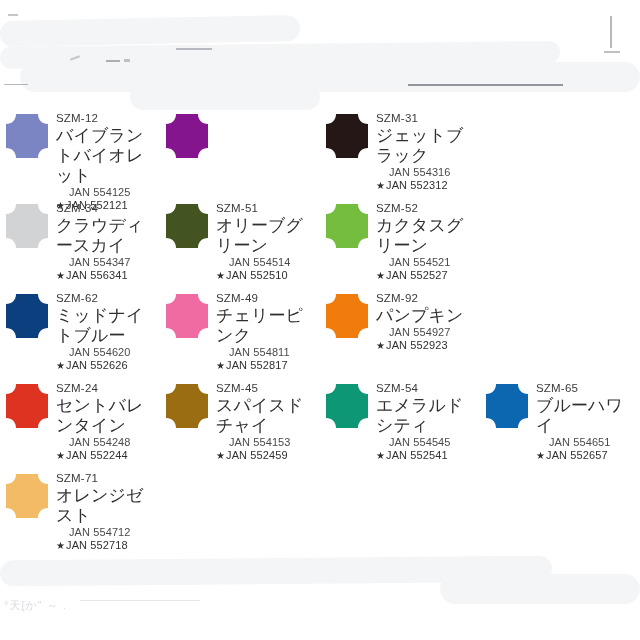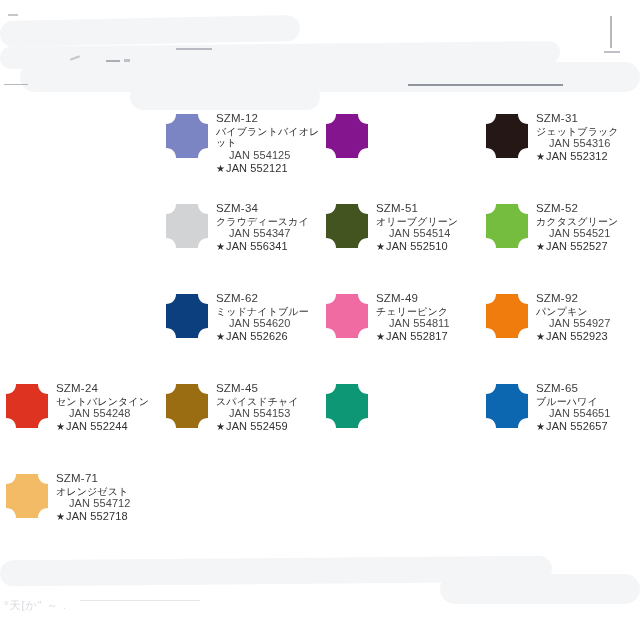--- a/index.html
+++ b/index.html
@@ -45,21 +45,20 @@
   
   #grid {
     position: absolute;
     left: 0;
     top: 104px;
     width: 640px;
   }
   .row {
     display: flex;
     height: 90px;
-    justify-content: flex-end;
   }
   .cell {
     width: 160px;
     display: flex;
     align-items: flex-start;
     padding-top: 8px;
     box-sizing: border-box;
   }
   .cell.empty { visibility: hidden; }
 
@@ -83,21 +82,21 @@
     padding-left: 2px;
     line-height: 1.18;
   }
   .code {
     font-size: 11.5px;
     color: #3a3a3a;
     letter-spacing: 0.2px;
     white-space: nowrap;
   }
   .name {
-    font-size: 10px;
+    font-size: 17px;
     color: #2f2f2f;
     letter-spacing: 0.1px;
     word-break: break-all;
     max-width: 104px;
   }
   .jan {
     font-size: 11px;
     color: #4a4a4a;
     padding-left: 13px;
     white-space: nowrap;
@@ -278,20 +277,26 @@
             <div class="jan">JAN 554153</div>
             <div class="jan-star"><span class="star">★</span><span>JAN 552459</span></div>
           </div>
         </div>
         <div class="cell">
           <div class="swatch-wrap">
             <svg class="swatch" viewBox="0 0 42 44">
               <path d="M10,0 H32 C32,6 36,10 42,10 V34 C36,34 32,38 32,44 H10 C10,38 6,34 0,34 V10 C6,10 10,6 10,0 Z" fill="#0e9775"></path>
             </svg>
           </div>
+          <div class="info">
+            <div class="code">SZM-54</div>
+            <div class="name">エメラルドシティ</div>
+            <div class="jan">JAN 554545</div>
+            <div class="jan-star"><span class="star">★</span><span>JAN 552541</span></div>
+          </div>
         </div>
         <div class="cell">
           <div class="swatch-wrap">
             <svg class="swatch" viewBox="0 0 42 44">
               <path d="M10,0 H32 C32,6 36,10 42,10 V34 C36,34 32,38 32,44 H10 C10,38 6,34 0,34 V10 C6,10 10,6 10,0 Z" fill="#0d66b0"></path>
             </svg>
           </div>
           <div class="info">
             <div class="code">SZM-65</div>
             <div class="name">ブルーハワイ</div>

